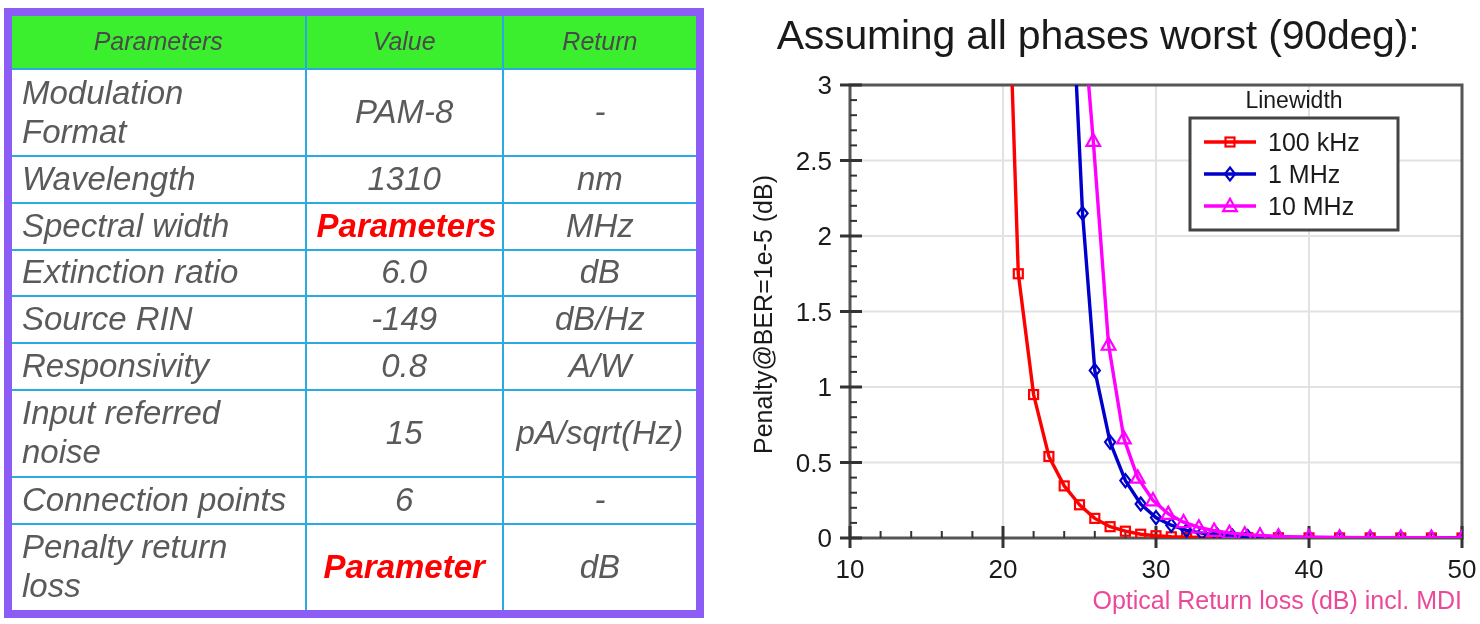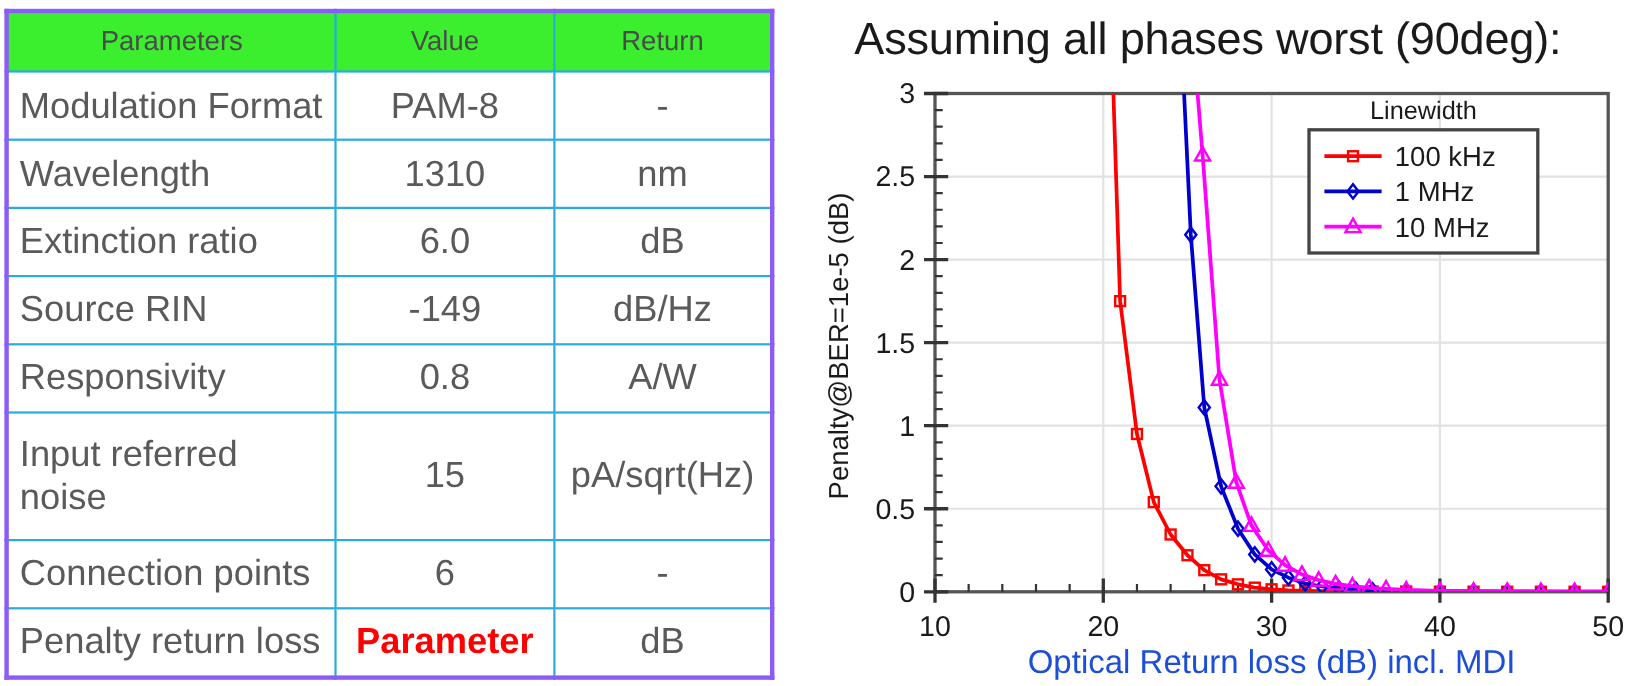--- a/index.html
+++ b/index.html
@@ -27,21 +27,22 @@
     top: 8px;
     width: 700px;
     height: 610px;
     box-sizing: border-box;
   }
   table.params {
     border-collapse: collapse;
     width: 100%;
     height: 100%;
     table-layout: fixed;
-    border: 4px solid #8b5cf6;
+    border: 8px solid #8b5cf6;
+    font-style: italic;
   }
   table.params td, table.params th {
     border: 2px solid #29ABE2;
     font-weight: normal;
     font-size: 33px;
     color: #5a5a5a;
     padding: 2px 10px;
     line-height: 1.18;
   }
   table.params thead th {
@@ -94,23 +95,23 @@
     text-align: center;
     font-size: 25px;
     color: #1a1a1a;
     white-space: nowrap;
   }
   .xlabel {
     position: absolute;
     left: 134px;
     top: 586px;
     width: 612px;
-    text-align: center;
-    font-size: 30px;
-    color: #1d4ed8;
+    text-align: right;
+    font-size: 25px;
+    color: #ec4899;
   }
   svg.plot {
     position: absolute;
     left: 0;
     top: 0;
   }
   .tick-text {
     font-family: "Liberation Sans", sans-serif;
     font-size: 26px;
     fill: #1a1a1a;
@@ -148,20 +149,25 @@
       <tbody id="table-body">
           <tr>
             <td class="cell-param">Modulation Format</td>
             <td class="cell-value">PAM-8</td>
             <td class="cell-units">-</td>
           </tr>
           <tr>
             <td class="cell-param">Wavelength</td>
             <td class="cell-value">1310</td>
             <td class="cell-units">nm</td>
+          </tr>
+          <tr>
+            <td class="cell-param">Spectral width</td>
+            <td class="cell-value highlight">Parameters</td>
+            <td class="cell-units">MHz</td>
           </tr>
           <tr>
             <td class="cell-param">Extinction ratio</td>
             <td class="cell-value">6.0</td>
             <td class="cell-units">dB</td>
           </tr>
           <tr>
             <td class="cell-param">Source RIN</td>
             <td class="cell-value">-149</td>
             <td class="cell-units">dB/Hz</td>

